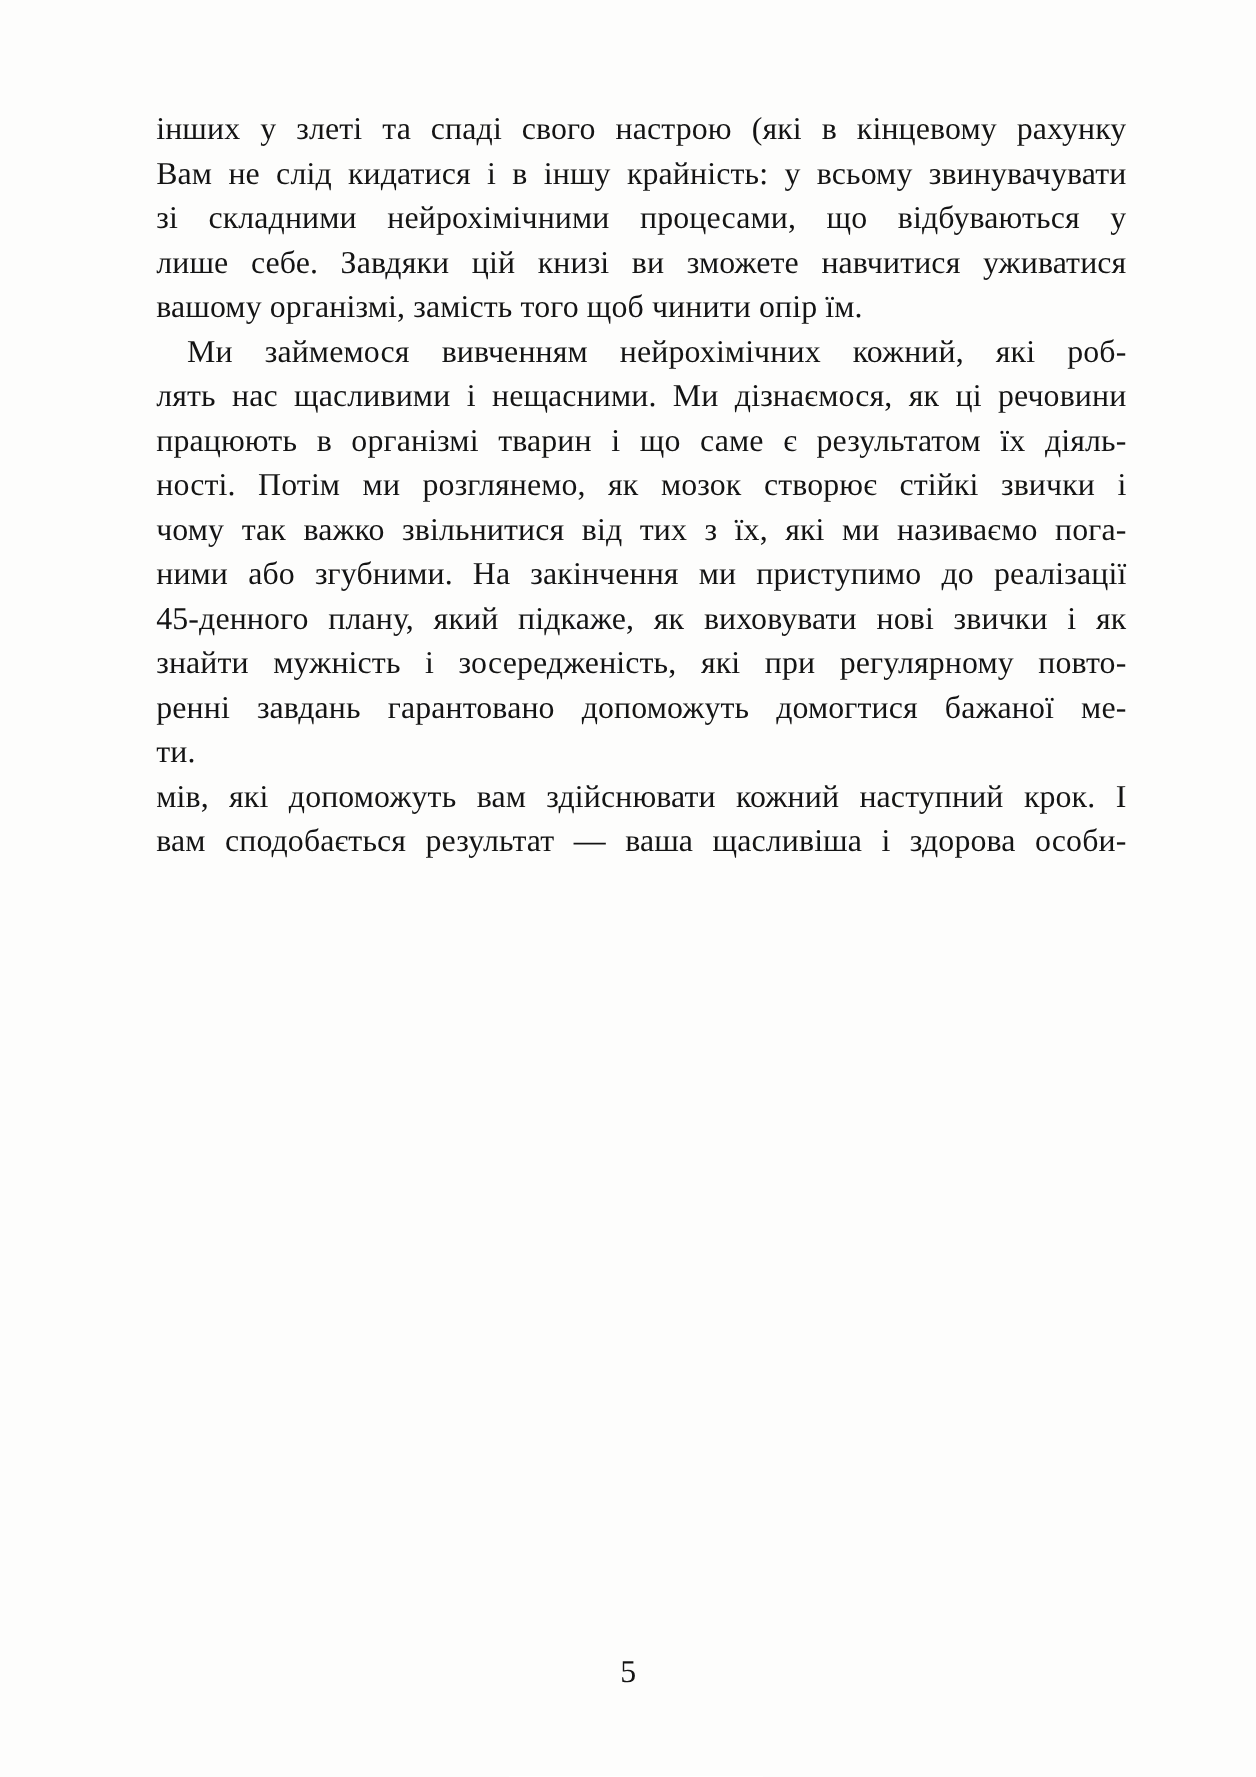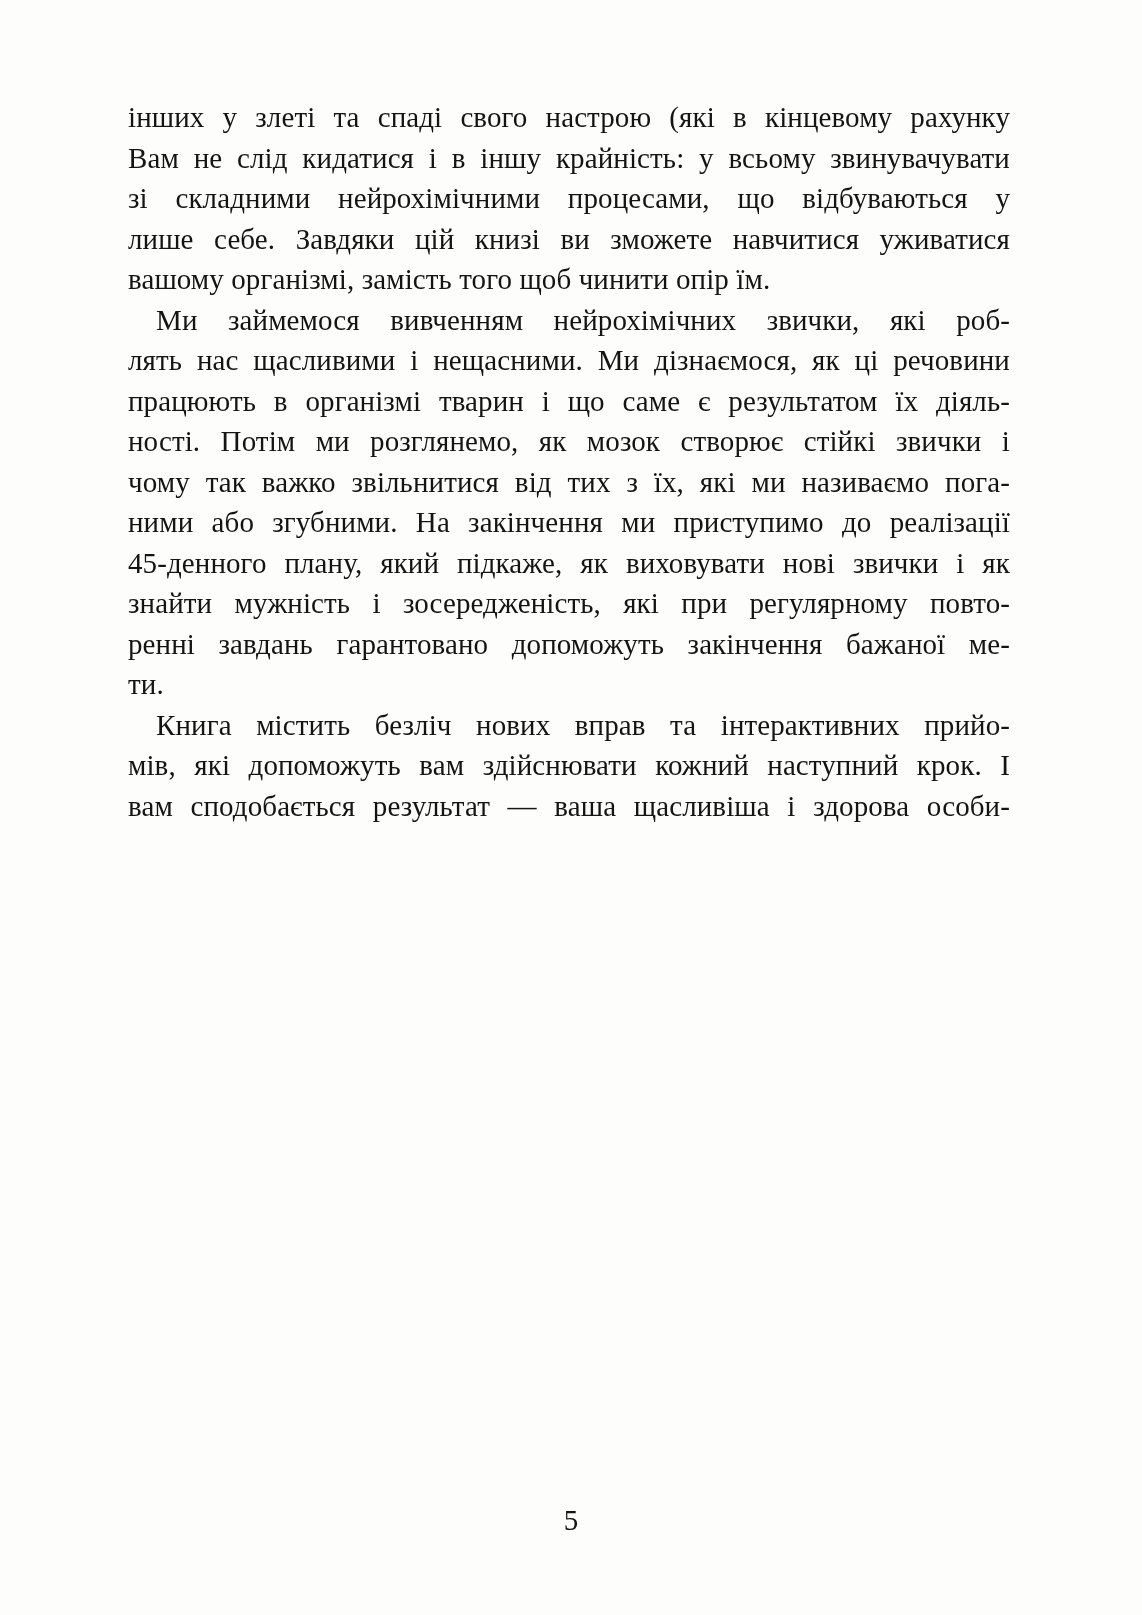--- a/index.html
+++ b/index.html
@@ -11,21 +11,21 @@
     position: relative;
     width: 1142px;
     height: 1615px;
     background: #fdfdfc;
     font-family: "Liberation Serif", "DejaVu Serif", serif;
     color: #141414;
     overflow: hidden;
   }
   .text-block {
     position: absolute;
-    left: 128px;
+    left: 142px;
     top: 97px;
     width: 882px;
     font-size: 29px;
     line-height: 40.5px;
     letter-spacing: 0.1px;
   }
   .para {
     margin: 0;
     padding: 0;
   }
@@ -61,34 +61,33 @@
 
     <div class="para">
       <div class="line">інших у злеті та спаді свого настрою (які в кінцевому рахунку</div>
       <div class="line">Вам не слід кидатися і в іншу крайність: у всьому звинувачувати</div>
       <div class="line">зі складними нейрохімічними процесами, що відбуваються у</div>
       <div class="line">лише себе. Завдяки цій книзі ви зможете навчитися уживатися</div>
       <div class="line last">вашому організмі, замість того щоб чинити опір їм.</div>
     </div>
 
     <div class="para">
-      <div class="line indent">Ми займемося вивченням нейрохімічних звички, які роб-</div>
+      <div class="line indent">Ми займемося вивченням нейрохімічних кожний, які роб-</div>
       <div class="line">лять нас щасливими і нещасними. Ми дізнаємося, як ці речовини</div>
       <div class="line">працюють в організмі тварин і що саме є результатом їх діяль-</div>
       <div class="line">ності. Потім ми розглянемо, як мозок створює стійкі звички і</div>
       <div class="line">чому так важко звільнитися від тих з їх, які ми називаємо пога-</div>
       <div class="line">ними або згубними. На закінчення ми приступимо до реалізації</div>
       <div class="line">45-денного плану, який підкаже, як виховувати нові звички і як</div>
       <div class="line">знайти мужність і зосередженість, які при регулярному повто-</div>
-      <div class="line">ренні завдань гарантовано допоможуть закінчення бажаної ме-</div>
+      <div class="line">ренні завдань гарантовано допоможуть домогтися бажаної ме-</div>
       <div class="line last">ти.</div>
     </div>
 
     <div class="para">
-      <div class="line indent">Книга містить безліч нових вправ та інтерактивних прийо-</div>
       <div class="line">мів, які допоможуть вам здійснювати кожний наступний крок. І</div>
       <div class="line">вам сподобається результат — ваша щасливіша і здорова особи-</div>
     </div>
 
   </div>
 
   <div class="page-number">5</div>
 </div>
 
 </body></html>

